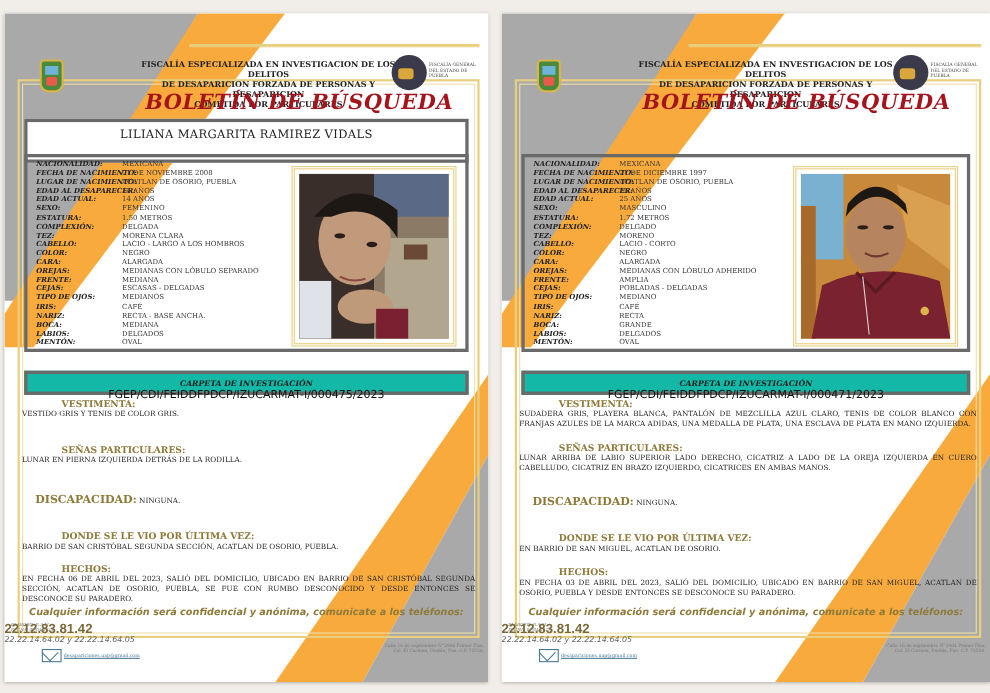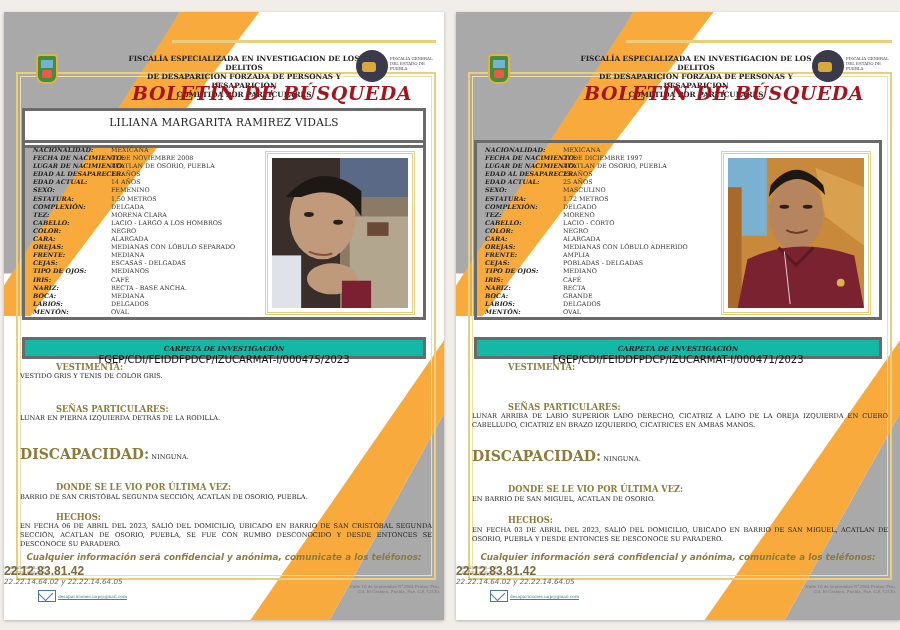--- a/index.html
+++ b/index.html
@@ -64,21 +64,21 @@
     border: 3px double #e8cf7f; padding: 4px; background: #fff; }
   .photo { width: 100%; height: 100%; }
 
   .carpeta-box { position: absolute; left: 18px; top: 313px; right: 18px; height: 22px;
     border: 3px solid #6a6a6a; background: #14b8a6; text-align: center; margin-top: 12px; }
   .carpeta-label { font-size: 7px; font-style: italic; font-weight: bold; color: #222; margin-top: 4px; }
   .carpeta-value { font-size: 10px; font-family: "DejaVu Sans", sans-serif; color: #111; margin-top: 1px; }
 
   .section-label { position: absolute; left: 16px; font-size: 8.3px; color: #8e7a3a; font-weight: bold; margin-left: 36px; }
   .section-text { position: absolute; left: 16px; right: 12px; font-size: 6.6px; color: #222; line-height: 9px; text-align: justify; }
-  .inline-label { font-size: 14px; color: #8e7a3a; font-weight: bold; }
+  .inline-label { font-size: 10px; color: #8e7a3a; font-weight: bold; margin-left: 12px; }
   .inline-val { font-size: 6.6px; color: #222; }
 
   .footer-cta { position: absolute; left: 0; right: 0; top: 540px; text-align: center;
     font-size: 8.8px; font-style: italic; font-weight: bold; color: #8e7a3a; font-family: "DejaVu Sans", sans-serif; }
   .phone-main { position: absolute; left: 0; right: 0; top: 552px; text-align: left;
     font-size: 12px; font-weight: bold; color: #7a6a3a; font-family: Liberation Sans, sans-serif; }
   .phone-alt { position: absolute; left: 0; right: 0; top: 565px; text-align: left;
     font-size: 7.2px; font-style: italic; color: #666; font-family: "DejaVu Sans", sans-serif; }
   .elaboro { position: absolute; left: 6px; top: 553px; font-size: 3.8px; color: #777; line-height: 5px; font-style: italic; }
   .email-row { position: absolute; left: 34px; top: 578px; display: flex; align-items: center; }
@@ -385,20 +385,21 @@
         </svg>
       </div>
     </div>
 
     <div class="carpeta-box">
       <div class="carpeta-label">CARPETA DE INVESTIGACIÓN</div>
       <div class="carpeta-value">FGEP/CDI/FEIDDFPDCP/IZUCARMAT-I/000471/2023</div>
     </div>
 
     <div class="section-label" style="top:350px">VESTIMENTA:</div>
+    <div class="section-text" style="top:360px">SUDADERA GRIS, PLAYERA BLANCA, PANTALÓN DE MEZCLILLA AZUL CLARO, TENIS DE COLOR BLANCO CON FRANJAS AZULES DE LA MARCA ADIDAS, UNA MEDALLA DE PLATA, UNA ESCLAVA DE PLATA EN MANO IZQUIERDA.</div>
 
     <div class="section-label" style="top:390px">SEÑAS PARTICULARES:</div>
     <div class="section-text" style="top:400px">LUNAR ARRIBA DE LABIO SUPERIOR LADO DERECHO, CICATRIZ A LADO DE LA OREJA IZQUIERDA EN CUERO CABELLUDO, CICATRIZ EN BRAZO IZQUIERDO, CICATRICES EN AMBAS MANOS.</div>
 
     <div class="section-text" style="top:440px">
       <span class="inline-label">DISCAPACIDAD:</span>
       <span class="inline-val">NINGUNA.</span>
     </div>
 
     <div class="section-label" style="top:472px">DONDE SE LE VIO POR ÚLTIMA VEZ:</div>

